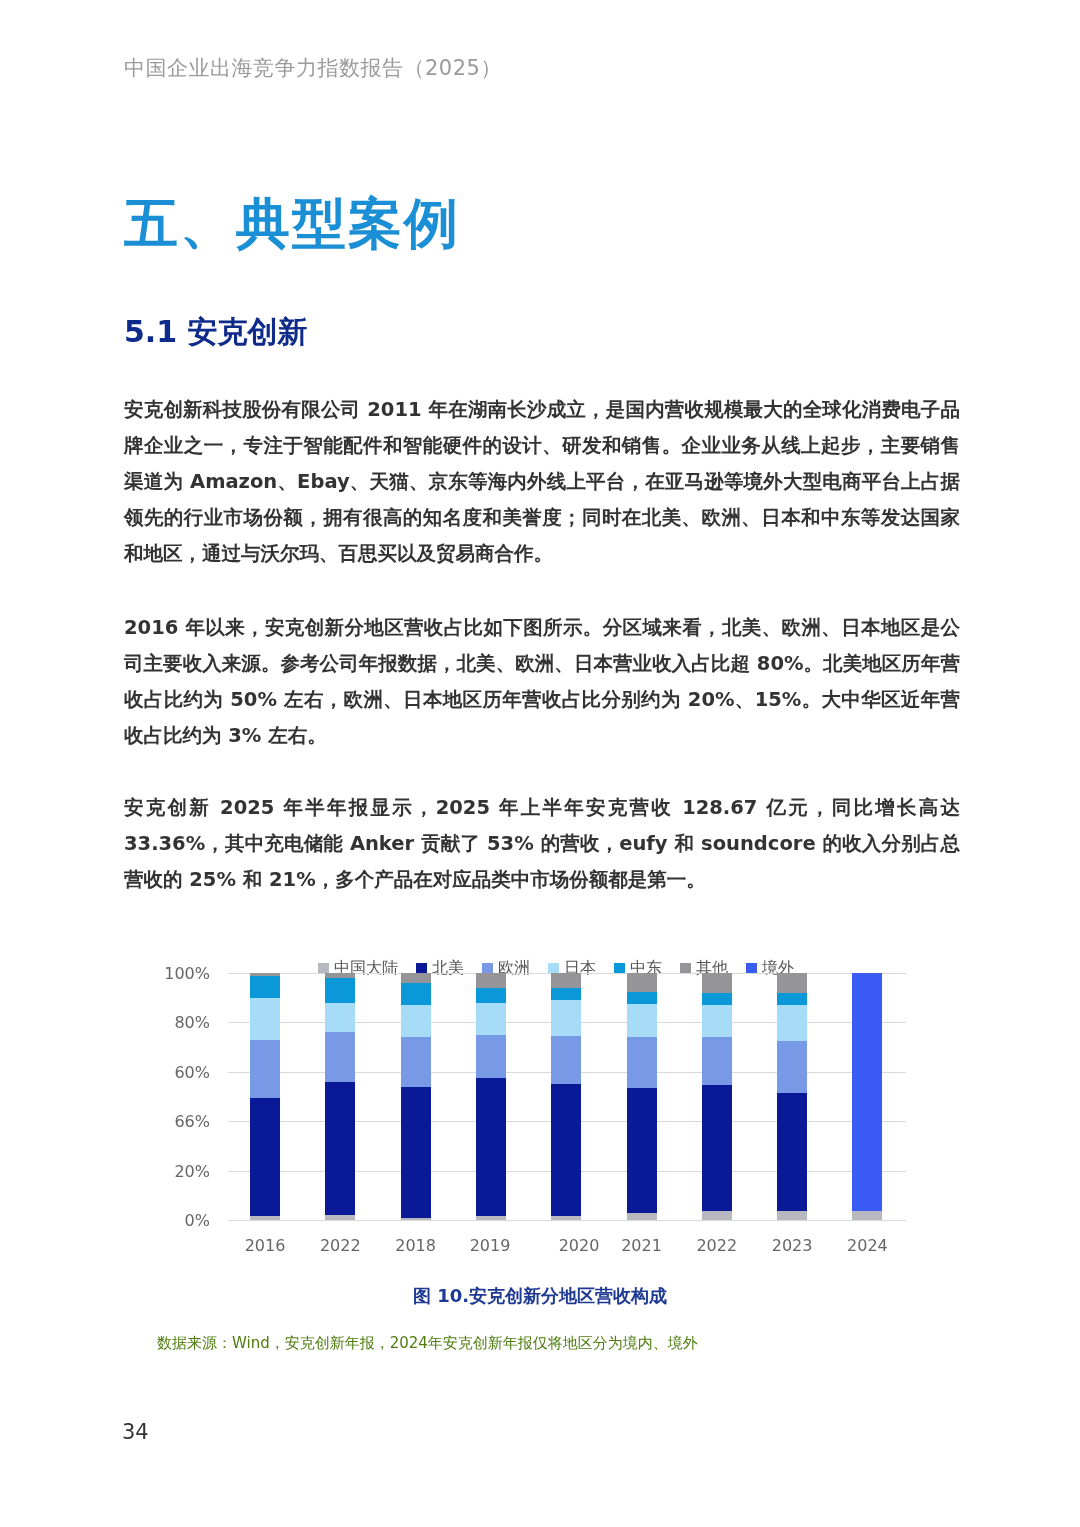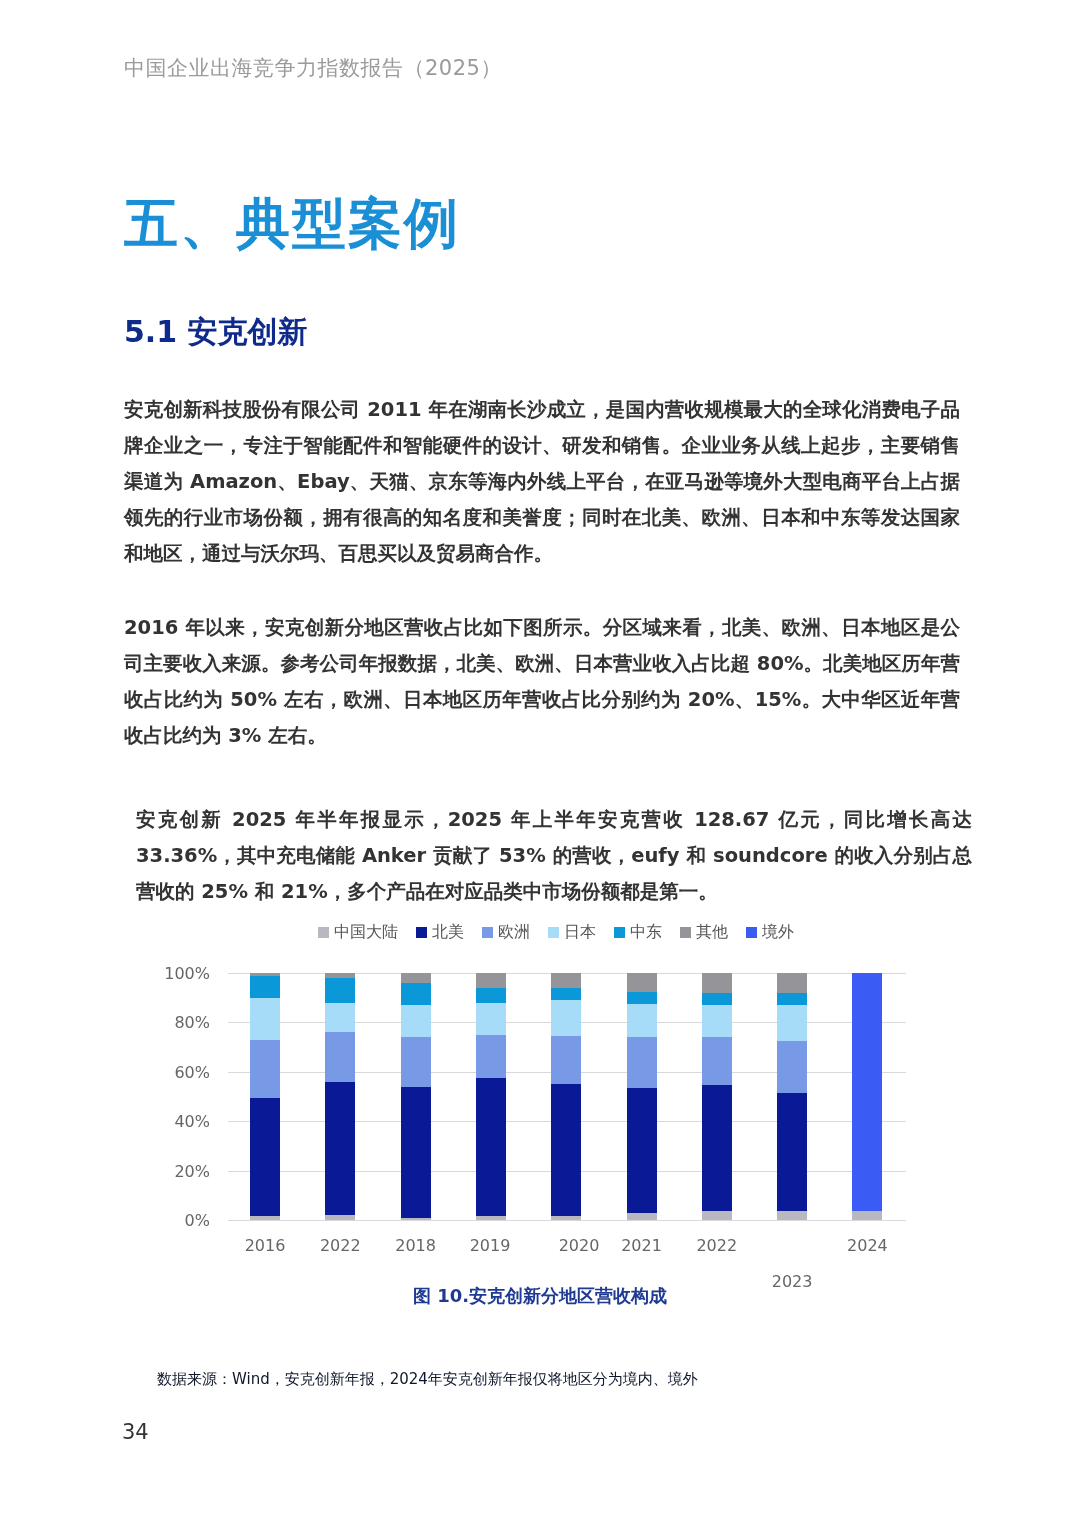--- a/index.html
+++ b/index.html
@@ -7,44 +7,44 @@
          font-family:"DejaVu Sans","Liberation Sans",sans-serif; color:#3a3a3a; }
   .running-header { position:absolute; left:124px; top:54px; font-size:21px; color:#9a9a9a; letter-spacing:0.5px; }
   .chapter-title { position:absolute; left:124px; top:188px; font-size:54px; font-weight:bold; color:#1a8fd6; letter-spacing:2px; }
   .section-title { position:absolute; left:124px; top:312px; font-size:30px; font-weight:bold; color:#0e2a8a; }
   .para { position:absolute; left:124px; width:836px; font-size:19.5px; line-height:36px; color:#333; text-align:justify;font-weight:bold; }
   #p1 { top:392px; }
   #p2 { top:610px; }
   #p3 { top:790px; }
 
   .legend { position:absolute; top:922px; left:318px; display:flex; gap:18px; font-size:16px; color:#555; }
-  .legend-item { display:flex; align-items:center; gap:5px; }
+  .legend-item { display:flex; align-items:center; gap:5px;margin-top:36px; }
   .legend-swatch { width:11px; height:11px; display:inline-block; }
 
   .chart { position:absolute; left:160px; top:960px; width:760px; height:300px; }
   .y-tick { position:absolute; left:0; width:50px; text-align:right; font-size:16px; color:#666; transform:translateY(-50%); }
   .gridline { position:absolute; left:68px; width:678px; height:1px; background:#d9d9d9; }
   .bar { position:absolute; width:30px; bottom:40px; display:flex; flex-direction:column-reverse; }
   .seg { width:100%; }
   .x-tick { position:absolute; top:276px; width:60px; text-align:center; font-size:16px; color:#666; transform:translateX(-50%); }
 
   .caption { position:absolute; top:1284px; left:0; width:1080px; text-align:center; font-size:18px; font-weight:bold; color:#1f3a93; }
-  .source { position:absolute; top:1334px; left:157px; font-size:15px; color:#0f172a;margin-top:36px; }
+  .source { position:absolute; top:1334px; left:157px; font-size:15px; color:#4d7c0f; }
   .page-number { position:absolute; top:1420px; left:122px; font-size:21px; color:#333; }
 </style>
 </head>
 <body>
 
 <div class="running-header">中国企业出海竞争力指数报告（2025）</div>
 <div class="chapter-title">五、典型案例</div>
 <div class="section-title">5.1 安克创新</div>
 
 <p class="para" id="p1" style="margin:0">安克创新科技股份有限公司 2011 年在湖南长沙成立，是国内营收规模最大的全球化消费电子品牌企业之一，专注于智能配件和智能硬件的设计、研发和销售。企业业务从线上起步，主要销售渠道为 Amazon、Ebay、天猫、京东等海内外线上平台，在亚马逊等境外大型电商平台上占据领先的行业市场份额，拥有很高的知名度和美誉度；同时在北美、欧洲、日本和中东等发达国家和地区，通过与沃尔玛、百思买以及贸易商合作。</p>
 <p class="para" id="p2" style="margin:0">2016 年以来，安克创新分地区营收占比如下图所示。分区域来看，北美、欧洲、日本地区是公司主要收入来源。参考公司年报数据，北美、欧洲、日本营业收入占比超 80%。北美地区历年营收占比约为 50% 左右，欧洲、日本地区历年营收占比分别约为 20%、15%。大中华区近年营收占比约为 3% 左右。</p>
-<p class="para" id="p3" style="margin:12px">安克创新 2025 年半年报显示，2025 年上半年安克营收 128.67 亿元，同比增长高达 33.36%，其中充电储能 Anker 贡献了 53% 的营收，eufy 和 soundcore 的收入分别占总营收的 25% 和 21%，多个产品在对应品类中市场份额都是第一。</p>
+<p class="para" id="p3" style="margin:0">安克创新 2025 年半年报显示，2025 年上半年安克营收 128.67 亿元，同比增长高达 33.36%，其中充电储能 Anker 贡献了 53% 的营收，eufy 和 soundcore 的收入分别占总营收的 25% 和 21%，多个产品在对应品类中市场份额都是第一。</p>
 
 <div class="legend" id="legend">
     <div class="legend-item">
       <span class="legend-swatch" style="background: rgb(184, 184, 192);"></span>
       <span>中国大陆</span>
     </div>
     <div class="legend-item">
       <span class="legend-swatch" style="background: rgb(10, 26, 150);"></span>
       <span>北美</span>
     </div>
@@ -69,21 +69,21 @@
       <span>境外</span>
     </div>
   </div>
 
 <div class="chart" id="chart">
     <div class="gridline" style="top: 260px;"></div>
     <div class="y-tick" style="top: 260px;">0%</div>
     <div class="gridline" style="top: 210.6px;"></div>
     <div class="y-tick" style="top: 210.6px;">20%</div>
     <div class="gridline" style="top: 161.2px;"></div>
-    <div class="y-tick" style="top: 161.2px;">40%</div>
+    <div class="y-tick" style="top: 161.2px;">66%</div>
     <div class="gridline" style="top: 111.8px;"></div>
     <div class="y-tick" style="top: 111.8px;">60%</div>
     <div class="gridline" style="top: 62.4px;"></div>
     <div class="y-tick" style="top: 62.4px;">80%</div>
     <div class="gridline" style="top: 13px;"></div>
     <div class="y-tick" style="top: 13px;">100%</div>
     <div class="bar" style="left: 90px; height: 247px; top: 13px; bottom: auto;">
       <div class="seg" style="height: 3.705px; background: rgb(184, 184, 192);"></div>
       <div class="seg" style="height: 118.56px; background: rgb(10, 26, 150);"></div>
       <div class="seg" style="height: 58.045px; background: rgb(119, 153, 230);"></div>
@@ -147,21 +147,21 @@
     </div>
     <div class="x-tick" style="left: 556.8px;">2022</div>
     <div class="bar" style="left: 617.1px; height: 247px; top: 13px; bottom: auto;">
       <div class="seg" style="height: 8.645px; background: rgb(184, 184, 192);"></div>
       <div class="seg" style="height: 118.56px; background: rgb(10, 26, 150);"></div>
       <div class="seg" style="height: 51.87px; background: rgb(119, 153, 230);"></div>
       <div class="seg" style="height: 35.815px; background: rgb(166, 220, 247);"></div>
       <div class="seg" style="height: 12.35px; background: rgb(10, 152, 216);"></div>
       <div class="seg" style="height: 19.76px; background: rgb(149, 149, 153);"></div>
     </div>
-    <div class="x-tick" style="left: 632.1px; margin-top: 36px;">2023</div>
+    <div class="x-tick" style="left: 632.1px;">2023</div>
     <div class="bar" style="left: 692.4px; height: 247px; top: 13px; bottom: auto;">
       <div class="seg" style="height: 8.645px; background: rgb(184, 184, 192);"></div>
       <div class="seg" style="height: 238.355px; background: rgb(58, 92, 245);"></div>
     </div>
     <div class="x-tick" style="left: 707.4px;">2024</div>
   </div>
 
 <div class="caption">图 10.安克创新分地区营收构成</div>
 <div class="source">数据来源：Wind，安克创新年报，2024年安克创新年报仅将地区分为境内、境外</div>
 <div class="page-number">34</div>

